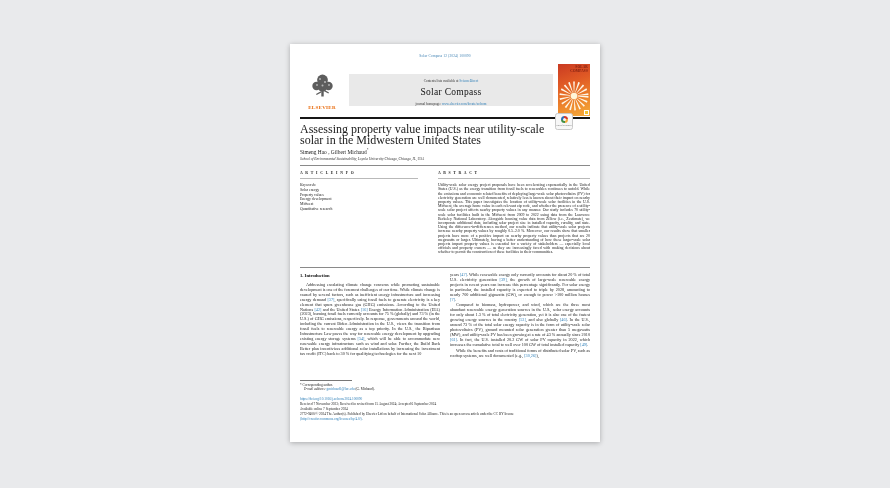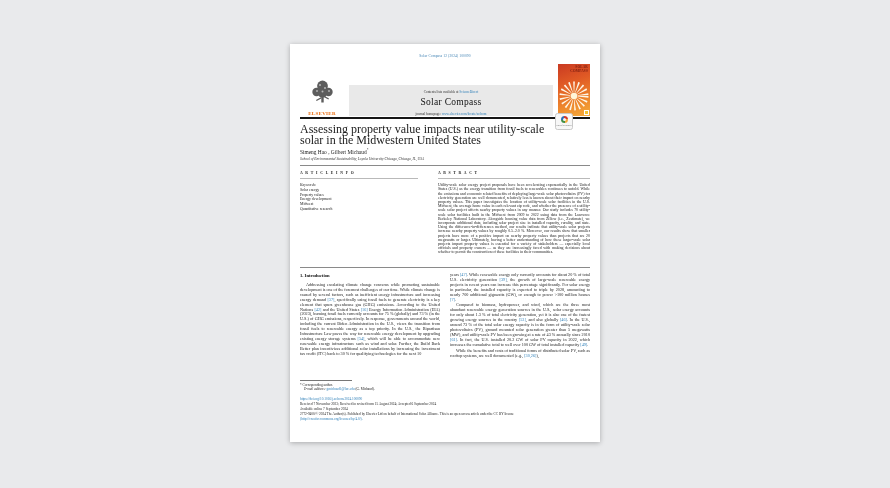--- a/index.html
+++ b/index.html
@@ -10,21 +10,21 @@
   .page {
     position:absolute; left:290px; top:44px; width:310px; height:398px;
     background:#ffffff; box-shadow:0 1px 5px rgba(0,0,0,.28);
   }
 
   
   .journal-ref { position:absolute; top:10px; left:0; right:0; text-align:center;
     font-size:3.6px; color:#4585b5; letter-spacing:.1px; }
 
   
-  .banner { position:absolute; top:20px; left:10px; right:10px; height:52px; display:flex; align-items:flex-end; }
+  .banner { position:absolute; top:20px; left:10px; right:10px; height:52px; display:flex; align-items:center; }
   .elsevier { width:44px; display:flex; flex-direction:column; align-items:center; justify-content:flex-start; padding-top:3px; }
   .elsevier svg { width:27px; height:30px; display:block; }
   .els-name { margin-top:2px; font-size:5px; font-weight:bold; color:#e96b0c; letter-spacing:.3px; }
   .banner-center { flex:1; margin:0 5px; background:#e9e9e9; text-align:center; padding-top:5px; }
   .contents-line { font-size:3.4px; color:#333; }
   .contents-line a, .homepage-line a { color:#2e7fb8; text-decoration:none; }
   .banner-journal-title { font-size:9.5px; color:#111; margin-top:3.5px; letter-spacing:.3px; }
   .homepage-line { font-size:3.4px; color:#333; margin-top:5px; }
   .cover { width:32px; height:52px; position:relative; overflow:hidden;
     background:linear-gradient(160deg,#c93a22 0%,#e05a25 35%,#ef8c2e 75%,#f4ad3c 100%); }

